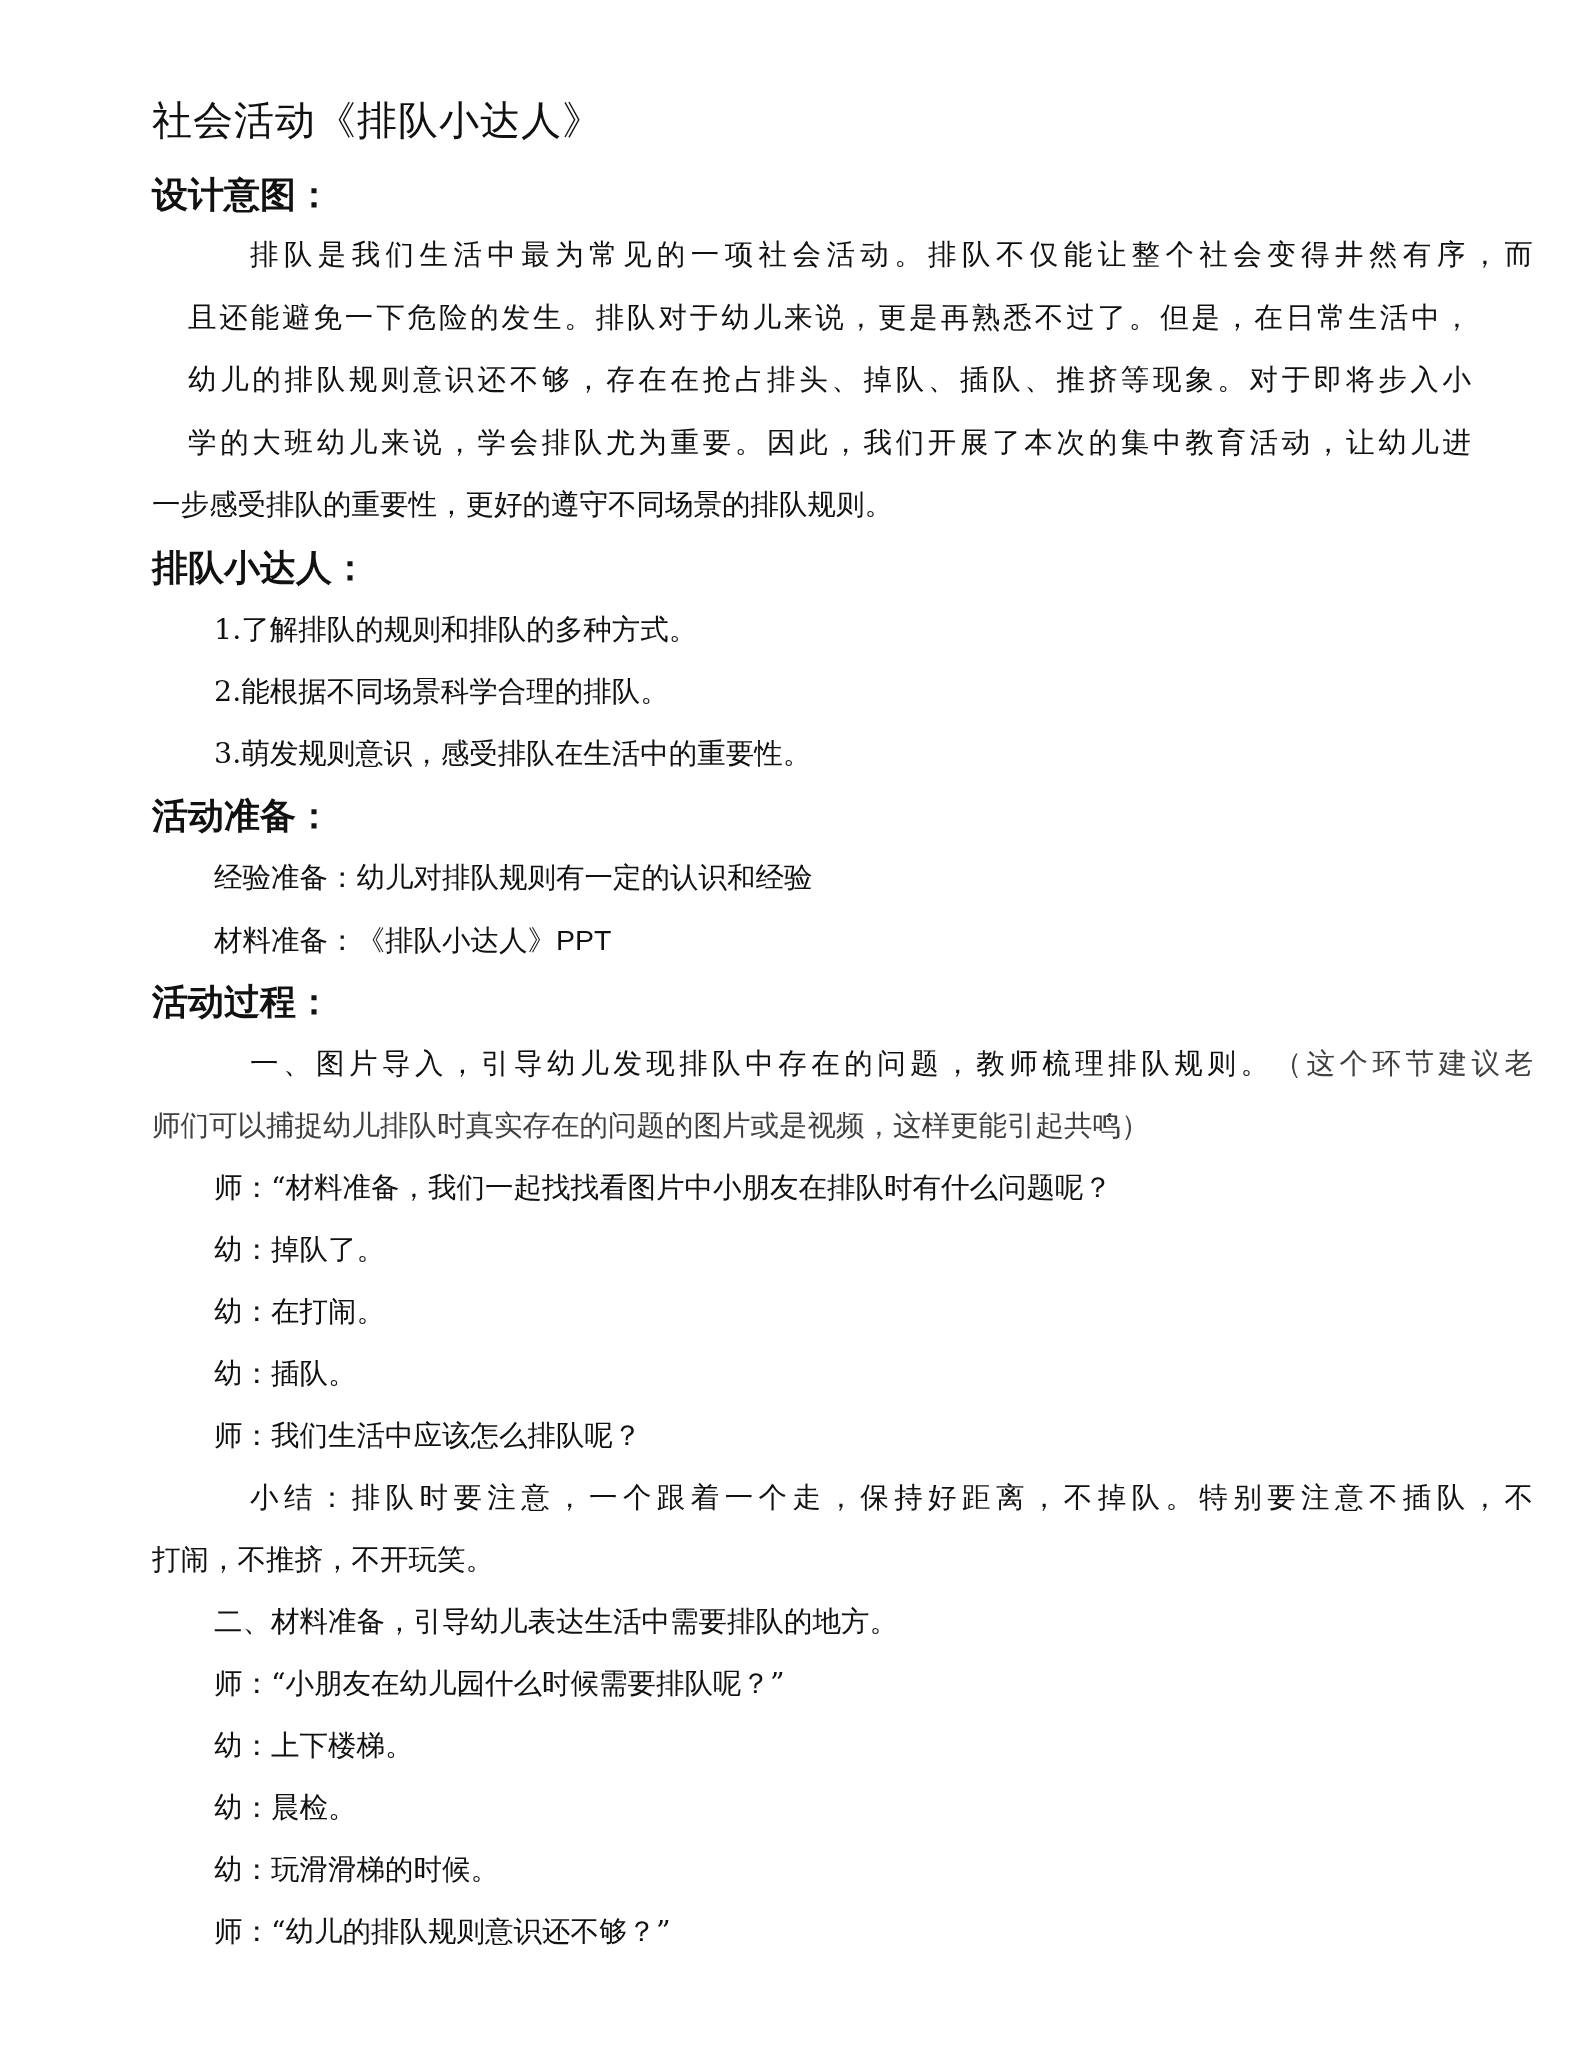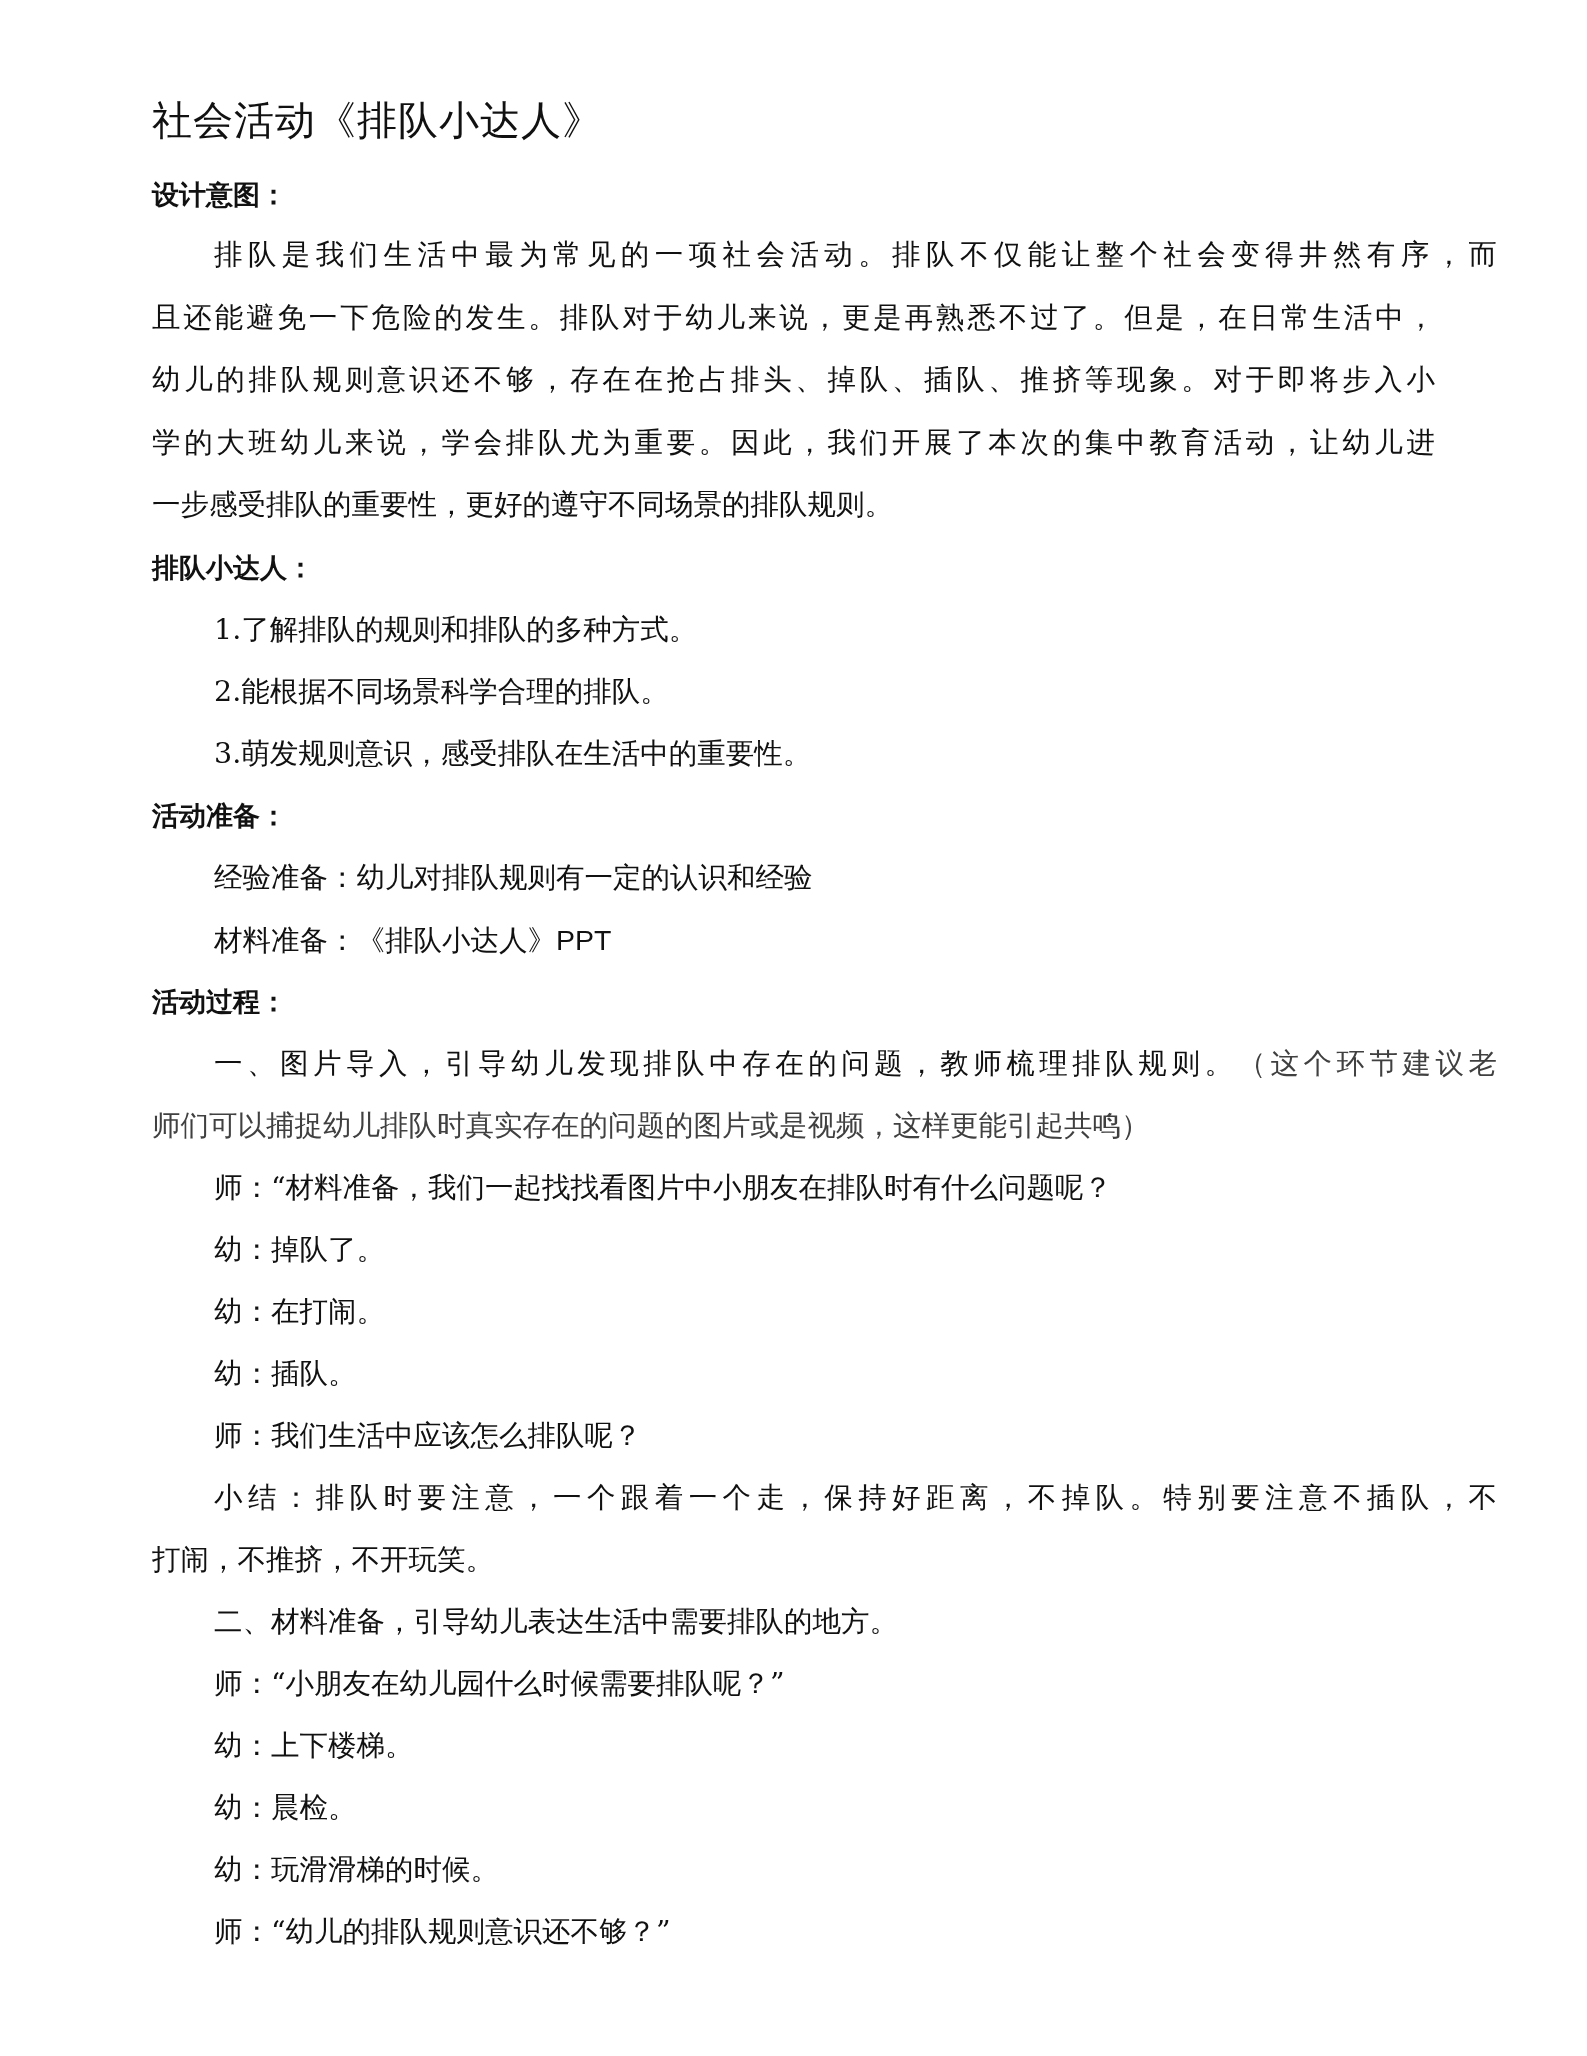--- a/index.html
+++ b/index.html
@@ -3,23 +3,23 @@
 <meta charset="utf-8">
 <style>
   html, body { margin: 0; padding: 0; background: #ffffff; }
   body { width: 1587px; height: 2056px; position: relative; overflow: hidden;
          font-family: "DejaVu Serif", "Liberation Serif", serif; color: #111111; }
   .page { position: absolute; left: 152px; top: 0; width: 1283px; }
   .title { position: absolute; left: 0; width: 1283px; top: 92px; text-align: left;
            font-size: 40px; line-height: 56px; letter-spacing: 1px; }
   .line { position: absolute; left: 0; width: 1283px; font-size: 28.5px; line-height: 40px;
           white-space: nowrap; }
-  .h { font-weight: bold; font-family: "DejaVu Sans", "Liberation Sans", sans-serif; font-size: 27px; }
+  .h { font-weight: bold; font-family: "DejaVu Sans", "Liberation Sans", sans-serif; font-size: 36px; }
   .indent { padding-left: 62px; }
-  .justify { text-align: justify; text-align-last: justify; white-space: normal; }
+  .justify { text-align: justify; text-align-last: justify; white-space: normal; margin-left: 36px; }
   .blue { color: #404040; }
   .latin { font-family: "Liberation Sans", "DejaVu Sans", sans-serif; }
 </style>
 </head>
 <body>
 
 <div class="page">
 
   <div class="title">社会活动《排队小达人》</div>
 

